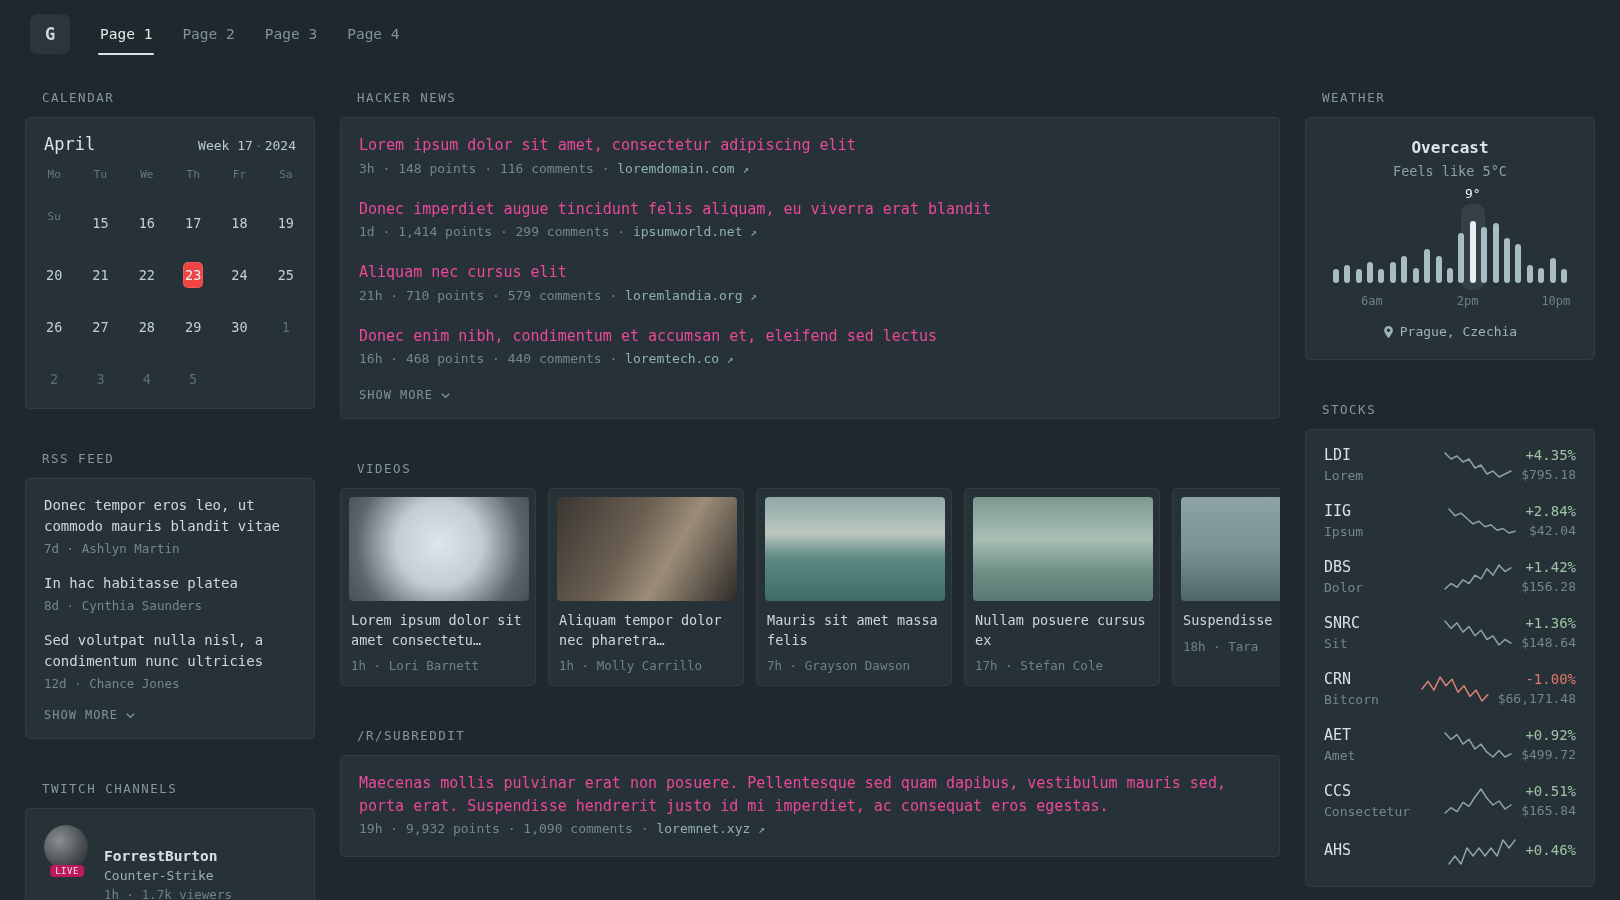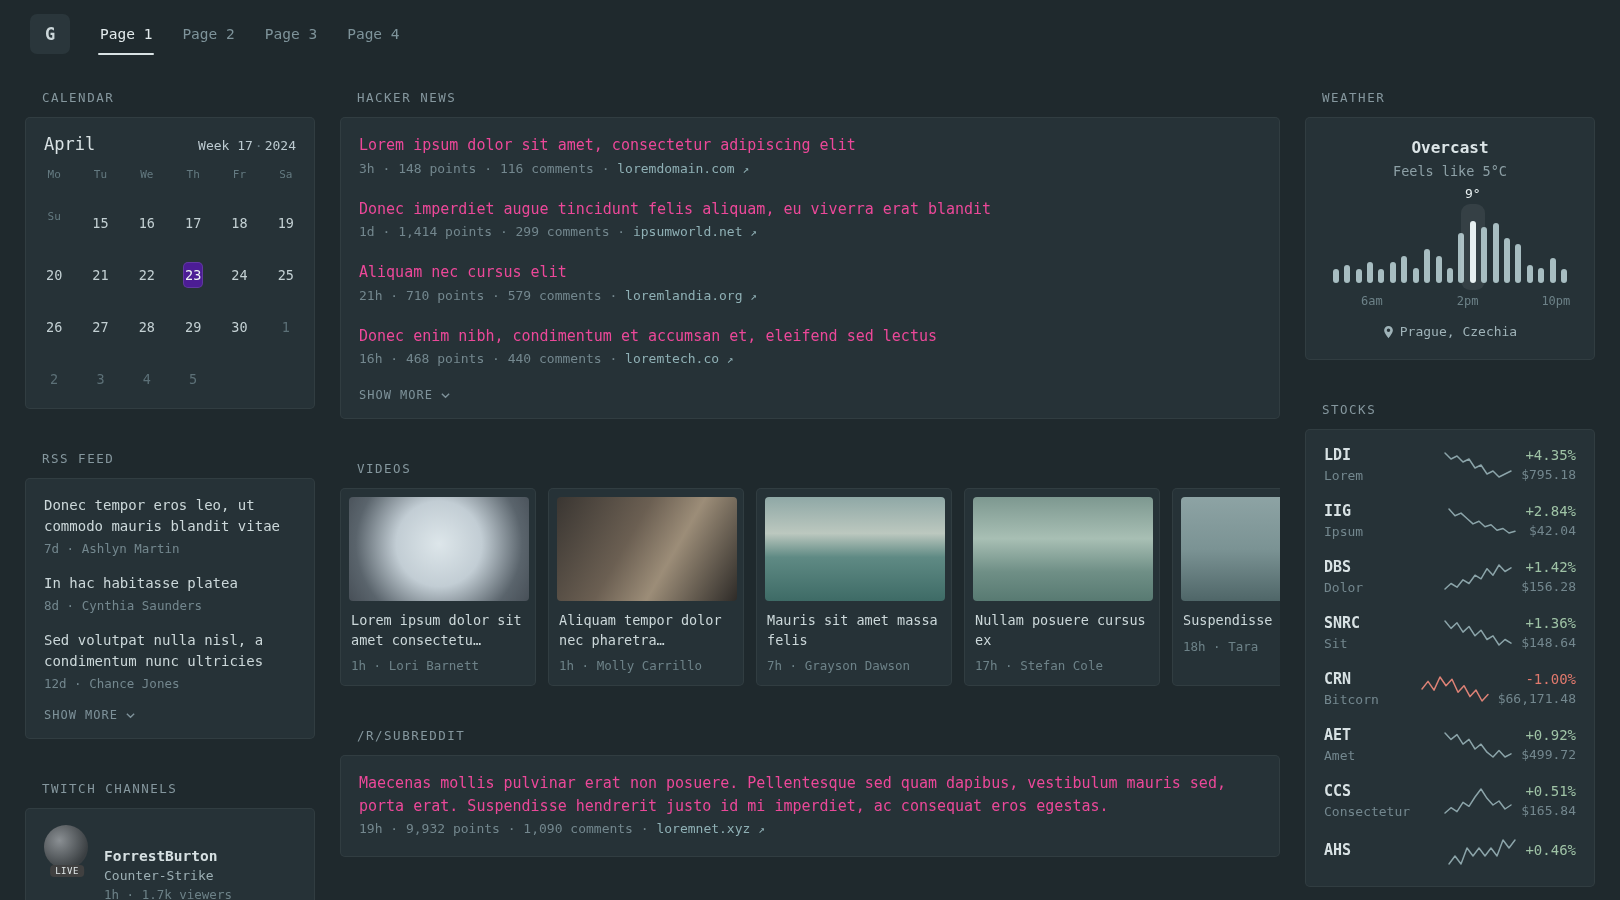--- a/index.html
+++ b/index.html
@@ -43,21 +43,21 @@
   
   .cal-head { display:flex; justify-content:space-between; align-items:baseline; margin-bottom:14px; }
   .cal-month { font-size:17px; color:#dae3e5; }
   .cal-week { font-size:13px; color:#bccad0; }
   .cal-week .dot { color:#64787f; margin:0 2px; }
   .cal-grid { display:grid; grid-template-columns:repeat(6,1fr); row-gap:7px; column-gap:2px;gap:26px; }
   .cal-dow { font-size:11px; color:#647a81; text-align:center; padding-bottom:3px; }
   .cal-cell { height:26px; display:flex; align-items:center; justify-content:center;
               font-size:13.5px; color:#c3d0d3; border-radius:5px; }
   .cal-cell.muted { color:#5c7077; }
-  .cal-cell.today { background:#4c1d95; color:#ecf2f3; border:1px solid rgba(255,255,255,0.12); }
+  .cal-cell.today { background:#ef4444; color:#ecf2f3; border:1px solid rgba(255,255,255,0.12); }
 
   
   .feed-item { margin-bottom:17px; }
   .feed-title { display:block; font-size:14px; line-height:1.5; color:#ccd8da; }
   .feed-meta { font-size:12.5px; color:#73878e; margin-top:4px; }
   .show-more { display:flex; align-items:center; gap:7px; font-size:12px;
                letter-spacing:1px; color:#7e929a; margin-top:2px; }
 
   .hn-item { margin-bottom:22px; }
   .hn-item.last { margin-bottom:4px; }
@@ -68,21 +68,21 @@
 
   
   .channel { display:flex; gap:14px; margin-bottom:20px; align-items:flex-start; }
   .channel:last-of-type { margin-bottom:4px; }
   .avatar-wrap { position:relative; width:46px; flex:none; padding-bottom:6px; }
   .avatar { width:44px; height:44px; border-radius:50%; }
   .av1 { background:radial-gradient(circle at 35% 35%, #8a8f93, #3a3f42 72%); }
   .av2 { background:radial-gradient(circle at 40% 30%, #b9a48e, #2e3336 68%); }
   .av3 { background:radial-gradient(circle at 50% 40%, #e8d4bd, #8a7a66 78%); }
   .live-badge { position:absolute; left:50%; bottom:-2px; transform:translateX(-50%);
-    background:#404040; color:#e2e9ea; font-size:9px; letter-spacing:.5px;
+    background:#be185d; color:#e2e9ea; font-size:9px; letter-spacing:.5px;
     padding:1px 5px; border-radius:4px;text-align:center; }
   .channel-name { font-size:14.5px; font-weight:bold; color:#d6e0e2;margin-top:23px; }
   .channel-game { font-size:13px; color:#9db0b5; margin-top:4px; }
   .channel-meta { font-size:12.5px; color:#6d8288; margin-top:4px; }
 
   
   .video-row { display:flex; gap:12px; overflow:hidden; }
   .video-card { flex:none; width:196px; padding:8px; }
   .thumb { width:180px; height:104px; border-radius:4px; }
   .t1 { background:radial-gradient(circle at 50% 45%, #dde6ea 0%, #c2cdd4 40%, #5a646c 78%, #474f57 100%); }
@@ -112,21 +112,21 @@
   .wtimes span:nth-of-type(1) { left:19%; }
   .wtimes span:nth-of-type(2) { left:57%; }
   .wtimes span:nth-of-type(3) { left:92%; }
   .w-loc { margin-top:15px; display:flex; justify-content:center; align-items:center;
            gap:6px; font-size:13px; color:#9fb3b8; }
 
   
   .stock { display:flex; align-items:center; gap:8px; margin-bottom:19px; }
   .stock:last-of-type { margin-bottom:4px; }
   .stock-id { flex:1; min-width:0; }
-  .stock-symbol { font-size:15px; font-weight:bold; color:#d8e2e4; }
+  .stock-symbol { font-size:15px; font-weight:normal; color:#d8e2e4; }
   .stock-name { font-size:13px; color:#73878e; margin-top:4px; }
   .spark { flex:none; color:#8ba4a9; overflow:visible; }
   .spark.negative { color:#dd8276; }
   .spark polyline { fill:none; stroke:currentColor; stroke-width:1.5;
                     stroke-linejoin:round; stroke-linecap:round; }
   .stock-vals { flex:none; text-align:right; }
   .stock-change { font-size:14px; color:#9fc3a6; }
   .stock-change.negative { color:#e0796d; }
   .stock-price { font-size:13px; color:#73878e; margin-top:4px; }
 </style>

